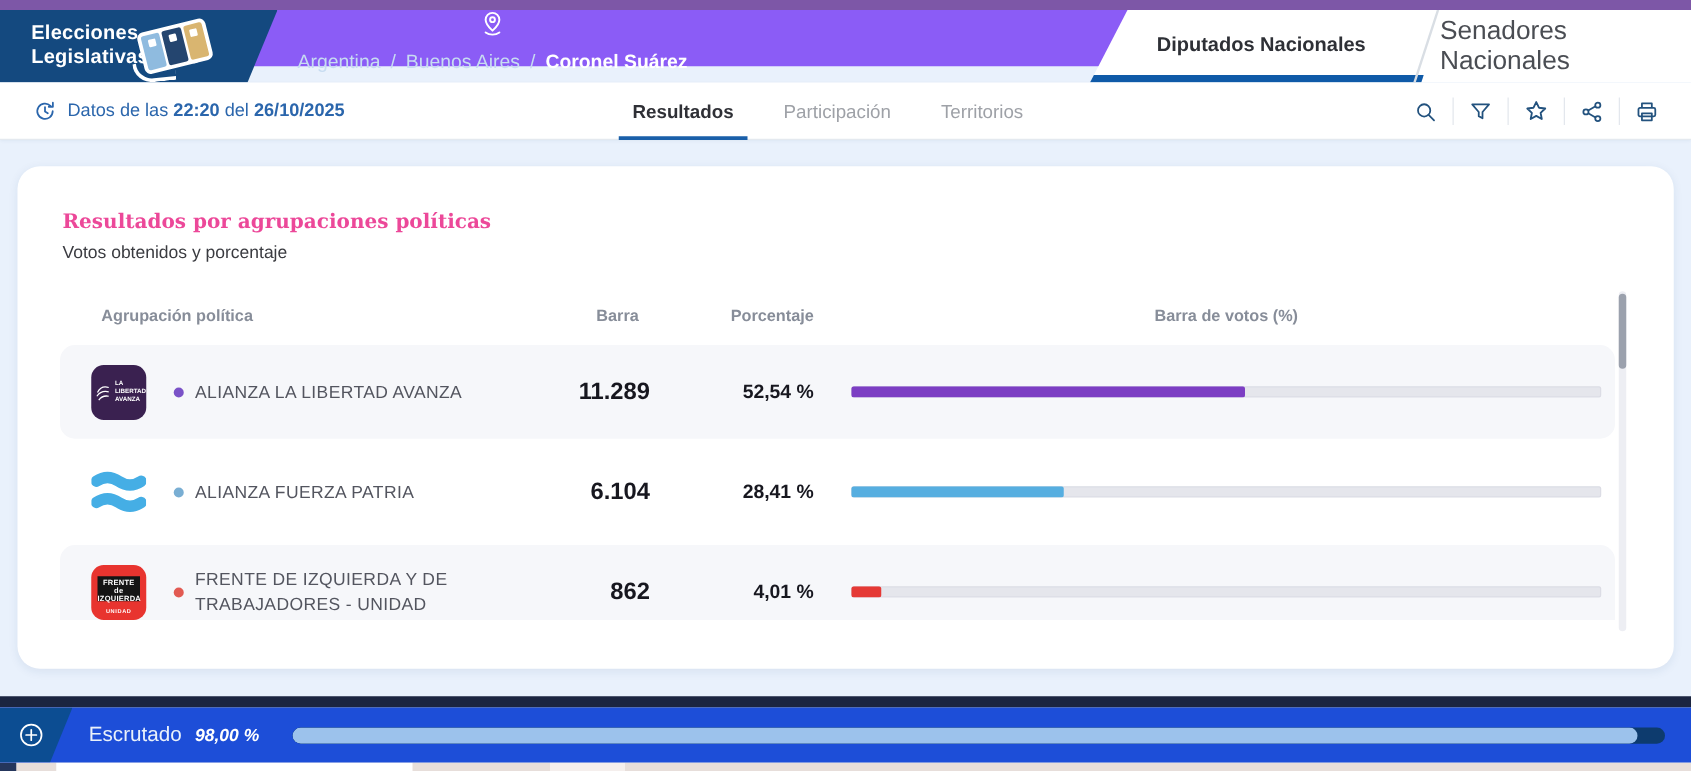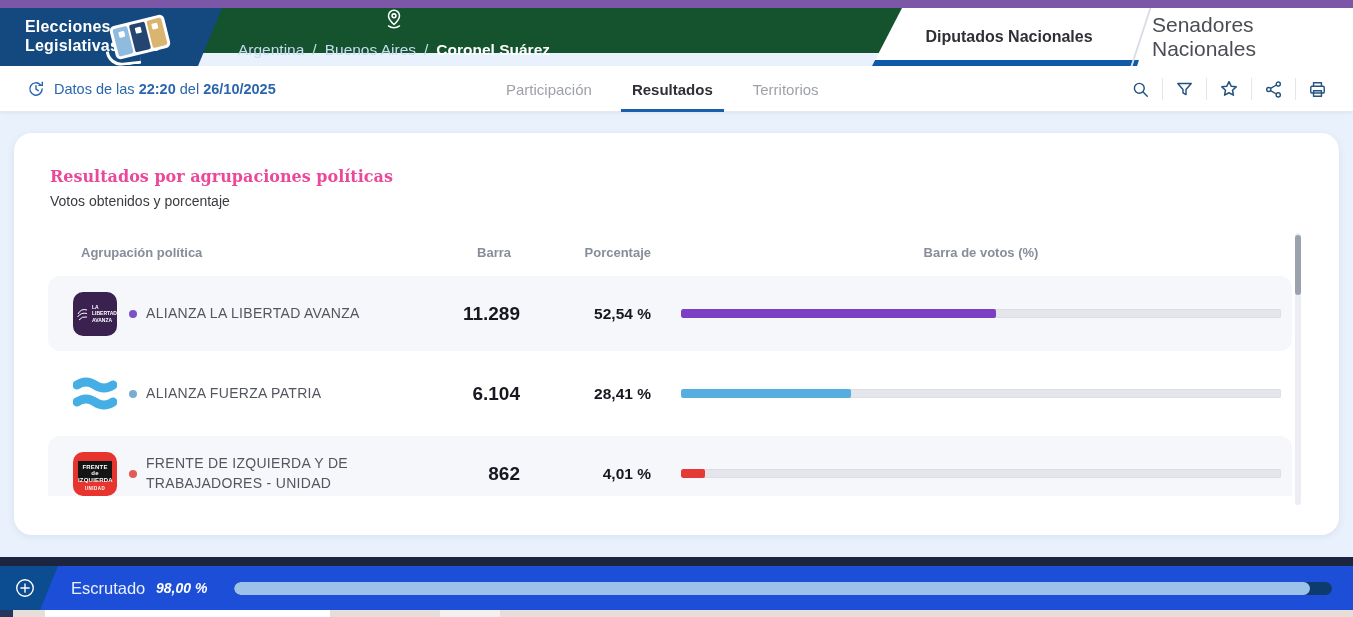--- a/index.html
+++ b/index.html
@@ -9,21 +9,21 @@
     font-family: "Liberation Sans", sans-serif;
     background: #E9F1FC;
     overflow: hidden;
   }
   svg { display:block; }
 
   
   .top-strip { position:absolute; top:0; left:0; right:0; height:8px; background:#7D57A7; z-index:30; }
 
   
-  .header { position:absolute; top:8px; left:0; right:0; height:45px; background:#14532d; z-index:20; }
+  .header { position:absolute; top:8px; left:0; right:0; height:45px; background:#8b5cf6; z-index:20; }
   .brand {
     position:absolute; top:0; left:0; width:222px; height:58px; background:#14497F;
     clip-path: polygon(0 0, 222px 0, 198px 100%, 0 100%);
     display:flex; align-items:center;
   }
   .brand-text { margin-left:25px; color:#fff; font-weight:bold; font-size:16px; line-height:1.18; letter-spacing:.2px; }
   .ballot { position:absolute; left:112px; top:12px; width:56px; height:34px; transform:rotate(-14deg); }
   .ballot-card { position:absolute; inset:0; background:#fff; border-radius:5px; padding:3px; display:flex; gap:2px; }
   .ballot-card span { flex:1; border-radius:2px; position:relative; }
   .ballot-card span i { position:absolute; top:4px; left:50%; margin-left:-3px; width:6px; height:6px; background:#fff; border-radius:1px; }
@@ -71,21 +71,21 @@
     font-size:13px; font-weight:bold; color:#878D99; }
   .th-group { grid-column:1 / span 2; padding-left:8px; }
   .th-votes { text-align:right; padding-right:9px; }
   .th-pct { text-align:right; }
   .th-bar { padding-left:30px; text-align:center; }
 
   .rows { margin:16px 0 0 34px; width:1244px; height:220px; overflow:hidden; position:relative; }
   .row { display:grid; grid-template-columns:44px 266px 137px 131px 630px; align-items:center;
     height:75px; margin-bottom:5px; border-radius:12px; padding-left:25px; }
   .row.shade { background:#F6F7FA; }
-  .name-cell { display:flex; align-items:center; gap:9px; padding-left:12px; }
+  .name-cell { display:flex; align-items:center; gap:9px; padding-left:22px; }
   .bullet { width:8px; height:8px; border-radius:50%; flex:0 0 auto; }
   .pname { font-size:14px; color:#53555F; letter-spacing:.3px; line-height:1.4; }
   .votes { text-align:right; font-size:19px; font-weight:bold; color:#17171F; }
   .pct { text-align:right; font-size:15.5px; font-weight:bold; color:#17171F; }
   .bar-cell { padding-left:30px; }
   .track { width:600px; height:9px; background:#E5E6EC; border-radius:2px; box-shadow:inset 0 0 0 1px #DCDDE5; position:relative; overflow:hidden; }
   .fill { height:100%; border-radius:2px; }
 
   .logo { width:44px; height:44px; border-radius:10px; position:relative; overflow:hidden; }
   .logo-lla { background:#3A2150; display:flex; align-items:center; justify-content:center; gap:2px; }
@@ -184,22 +184,22 @@
     </span>
     <span>
       <span>Datos de las</span>
       <b>22:20</b>
       <span>del</span>
       <b>26/10/2025</b>
     </span>
   </div>
 
   <div class="center-tabs">
+    <div class="ctab active">Resultados</div>
     <div class="ctab">Participación</div>
-    <div class="ctab active">Resultados</div>
     <div class="ctab">Territorios</div>
   </div>
 
   <div class="actions">
     <div class="action-btn">
       <svg width="19" height="19" viewBox="0 0 24 24" fill="none" stroke="currentColor" stroke-width="1.8" stroke-linecap="round">
         <circle cx="10.5" cy="10.5" r="6.2"></circle>
           <path d="M15.3 15.3L20.5 20.5"></path>
       </svg>
     </div>

